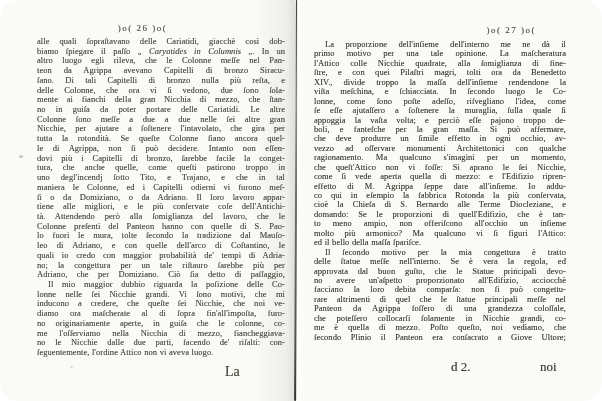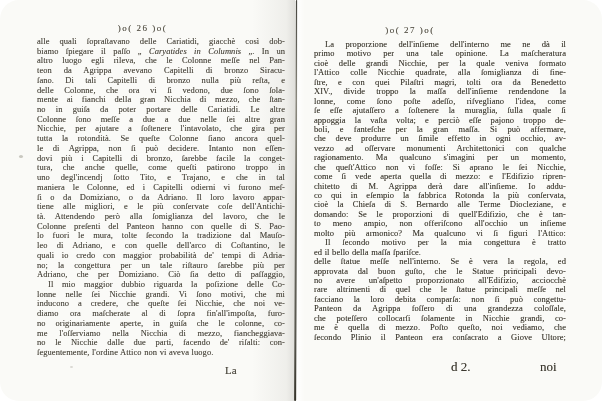--- a/index.html
+++ b/index.html
@@ -43,21 +43,21 @@
   .running-head{
     position:absolute;
     font-size:9px;
     letter-spacing:1.5px;
     text-align:center;
     white-space:nowrap;
     color:#57544a;
     text-shadow:0 0 0.5px rgba(80,75,60,0.55);
   }
   #page-left .running-head{top:23px;left:0;width:285px;}
-  #page-right .running-head{top:25px;left:0;width:252px;transform:translateX(-13px);}
+  #page-right .running-head{top:25px;left:0;width:252px;transform:translateX(-13px);text-align:right;}
 
   .textblock{position:absolute;}
   #page-left .textblock{
     left:37px;top:37px;width:248px;
     color:var(--ink_left);
   }
   #page-right .textblock{
     left:17px;top:40px;width:252px;
     color:var(--ink_right);
   }
@@ -71,21 +71,21 @@
     text-shadow:0 0 0.5px rgba(70,65,50,0.45);
   }
   #page-left .line{height:9.73px;line-height:9.73px;}
   #page-right .line{height:9.45px;line-height:9.45px;}
   .line.para-end{text-align-last:left;}
   .line.indent{text-indent:11px;}
   .line i{font-style:italic;}
 
   .catchword-line{
     position:absolute;
-    font-size:11px;
+    font-size:14px;
     color:var(--ink_left);
     text-shadow:0 0 0.5px rgba(70,65,50,0.45);
   }
   #left-catchword{left:225px;top:364px;}
 
   #right-bottom-line{
     position:absolute;left:33px;top:359px;width:252px;height:10px;
     font-size:13px;color:var(--ink_right);
     text-shadow:0 0 0.5px rgba(70,65,50,0.45);
   }
@@ -145,46 +145,46 @@
 
   <div id="gutter-shade"></div>
   <div id="gutter-line"></div>
   <div id="gutter-highlight"></div>
 
   <div class="page" id="page-right">
     <div class="running-head">)o( 27 )o(</div>
     <div class="textblock">
         <div class="line indent"><span>La proporzione dell'inſieme dell'interno me ne dà il</span></div>
         <div class="line"><span>primo motivo per una tale opinione. La maſcheratura</span></div>
-        <div class="line"><span>cioè delle grandi Nicchie, per la quale veniva formato</span></div>
         <div class="line"><span>l'Attico colle Nicchie quadrate, alla ſomiglianza di fine-</span></div>
         <div class="line"><span>ſtre, e con quei Pilaſtri magri, tolti ora da Benedetto</span></div>
         <div class="line"><span>XIV., divide troppo la maſſa dell'inſieme rendendone la</span></div>
+        <div class="line"><span>viſta meſchina, e ſchiacciata. In ſecondo luogo le Co-</span></div>
         <div class="line"><span>lonne, come ſono poſte adeſſo, riſvegliano l'idea, come</span></div>
         <div class="line"><span>ſe eſſe ajutaſſero a ſoſtenere la muraglia, ſulla quale ſi</span></div>
         <div class="line"><span>appoggia la vaſta volta; e perciò eſſe pajono troppo de-</span></div>
         <div class="line"><span>boli, e fanteſche per la gran maſſa. Si può affermare,</span></div>
         <div class="line"><span>che deve produrre un ſimile effetto in ogni occhio, av-</span></div>
         <div class="line"><span>vezzo ad oſſervare monumenti Architettonici con qualche</span></div>
         <div class="line"><span>ragionamento. Ma qualcuno s'imagini per un momento,</span></div>
         <div class="line"><span>che queſt'Attico non vi foſſe: Si aprano le ſei Nicchie,</span></div>
         <div class="line"><span>come ſi vede aperta quella di mezzo: e l'Edifizio ripren-</span></div>
-        <div class="line"><span>chitetto di M. Agrippa derà dare all'inſieme. Io addu-</span></div>
+        <div class="line"><span>effetto di M. Agrippa ſeppe dare all'inſieme. Io addu-</span></div>
         <div class="line"><span>co qui in eſempio la fabbrica Rotonda la più conſervata,</span></div>
         <div class="line"><span>cioè la Chieſa di S. Bernardo alle Terme Diocleziane, e</span></div>
         <div class="line"><span>domando: Se le proporzioni di quell'Edifizio, che è tan-</span></div>
         <div class="line"><span>to meno ampio, non offeriſcono all'occhio un inſieme</span></div>
         <div class="line"><span>molto più armonico? Ma qualcuno vi ſi figuri l'Attico:</span></div>
+        <div class="line para-end"><span>ed il bello della maſſa ſpariſce.</span></div>
         <div class="line indent"><span>Il ſecondo motivo per la mia congettura è tratto</span></div>
-        <div class="line para-end"><span>ed il bello della maſſa ſpariſce.</span></div>
         <div class="line"><span>delle ſtatue meſſe nell'interno. Se è vera la regola, ed</span></div>
         <div class="line"><span>approvata dal buon guſto, che le Statue principali devo-</span></div>
         <div class="line"><span>no avere un'aſpetto proporzionato all'Edifizio, acciocchè</span></div>
+        <div class="line"><span>facciano la loro debita comparſa: non ſi può congettu-</span></div>
         <div class="line"><span>rare altrimenti di quel che le ſtatue principali meſſe nel</span></div>
-        <div class="line"><span>facciano la loro debita comparſa: non ſi può congettu-</span></div>
         <div class="line"><span>Panteon da Agrippa foſſero di una grandezza coloſſale,</span></div>
         <div class="line"><span>che poteſſero collocarſi ſolamente in Nicchie grandi, co-</span></div>
         <div class="line"><span>me è quella di mezzo. Poſto queſto, noi vediamo, che</span></div>
         <div class="line"><span>ſecondo Plinio il Panteon era conſacrato a Giove Ultore;</span></div>
       </div>
     <div id="right-bottom-line">
       <span class="sig">d 2.</span>
       <span class="cw">noi</span>
     </div>
   </div>

